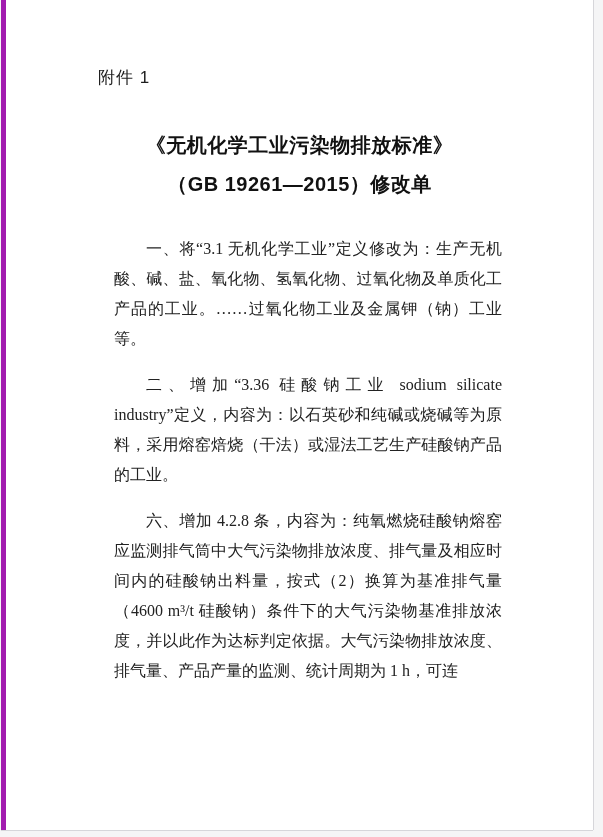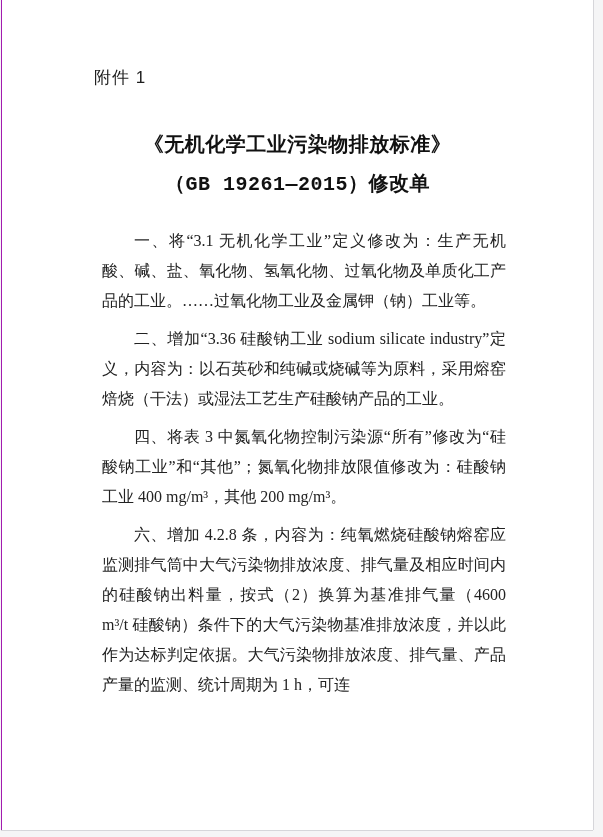--- a/index.html
+++ b/index.html
@@ -16,78 +16,77 @@
     height: 837px;
     background: #f5f5f6;
   }
   .page {
     position: absolute;
     top: 0;
     left: 1px;
     width: 592px;
     height: 830px;
     background: #ffffff;
-    border-left: 1px solid #a21caf;
+    border-left: 5px solid #a21caf;
     box-shadow: 1px 0 0 #d6d6da, 0 1px 0 #d6d6da;
     box-sizing: border-box;
   }
   .attachment-label {
     position: absolute;
     left: 92px;
     top: 66px;
     font-family: "Liberation Sans", sans-serif;
     font-size: 17px;
     font-weight: 500;
     color: #1d1d1d;
     letter-spacing: 1px;
   }
   .doc-title {
     position: absolute;
     top: 126px;
     left: 0;
     width: 100%;
     text-align: center;
-    font-family: Liberation Mono, monospace;
+    font-family: Liberation Sans, sans-serif;
     font-weight: bold;
     font-size: 20px;
     line-height: 39px;
     color: #111111;
     letter-spacing: 0.5px;
   }
   .content {
     position: absolute;
     top: 218px;
     left: 92px;
     width: 420px;
     font-family: "Liberation Serif", serif;
     font-size: 16px;
     line-height: 30px;
     color: #222222;
     text-align: justify;
   }
   .content p {
-    margin: 8px;
+    margin: 16px;
     padding: 0;
     text-indent: 2em;
   }
 </style>
 </head>
 <body>
 
 <div class="canvas">
   <div class="page">
 
     <div class="attachment-label">附件 1</div>
 
     <div class="doc-title">
       <div>《无机化学工业污染物排放标准》</div>
       <div>（GB 19261—2015）修改单</div>
     </div>
 
     <div class="content">
       <p>一、将“3.1 无机化学工业”定义修改为：生产无机酸、碱、盐、氧化物、氢氧化物、过氧化物及单质化工产品的工业。……过氧化物工业及金属钾（钠）工业等。</p>
       <p>二、增加“3.36 硅酸钠工业 sodium silicate industry”定义，内容为：以石英砂和纯碱或烧碱等为原料，采用熔窑焙烧（干法）或湿法工艺生产硅酸钠产品的工业。</p>
-      <p>四、将表 3 中氮氧化物控制污染源“所有”修改为“硅酸钠工业”和“其他”；氮氧化物排放限值修改为：硅酸钠工业 400 mg/m³，其他 200 mg/m³。</p>
       <p>六、增加 4.2.8 条，内容为：纯氧燃烧硅酸钠熔窑应监测排气筒中大气污染物排放浓度、排气量及相应时间内的硅酸钠出料量，按式（2）换算为基准排气量（4600 m³/t 硅酸钠）条件下的大气污染物基准排放浓度，并以此作为达标判定依据。大气污染物排放浓度、排气量、产品产量的监测、统计周期为 1 h，可连</p>
     </div>
 
   </div>
 </div>
 
 </body></html>

